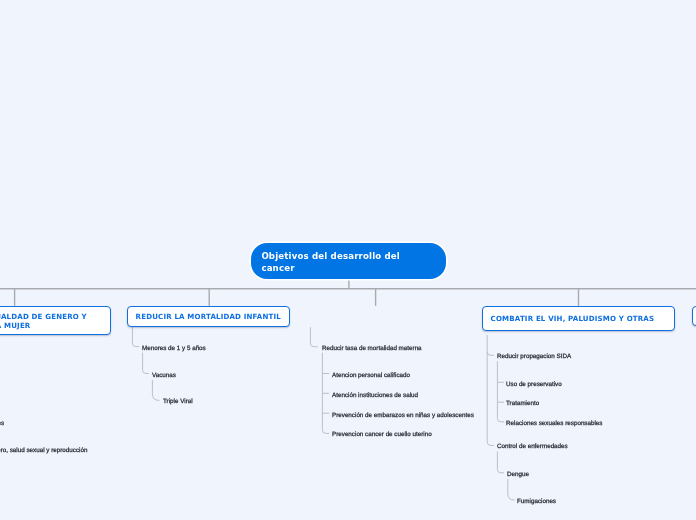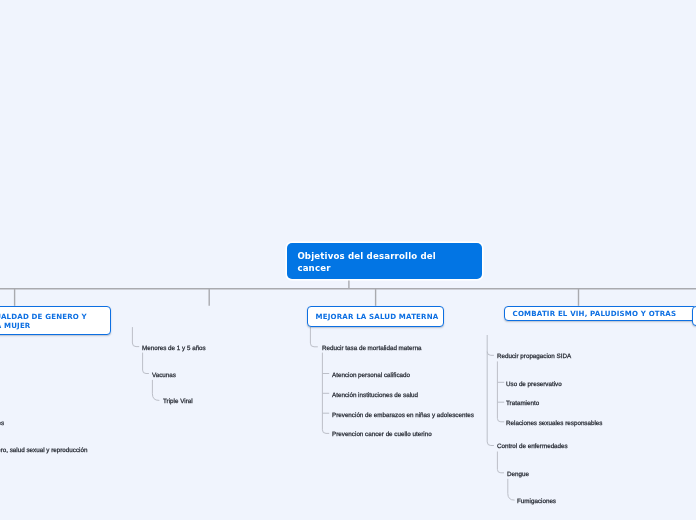--- a/index.html
+++ b/index.html
@@ -2,22 +2,22 @@
 <html><head>
 <meta charset="utf-8">
 <style>
   html,body{margin:0;padding:0;}
   body{width:696px;height:520px;overflow:hidden;background:#f0f4fd;
        font-family:"DejaVu Sans",sans-serif;}
   #canvas{position:absolute;left:0;top:0;width:696px;height:520px;overflow:hidden;}
   svg.lines{position:absolute;left:0;top:0;width:696px;height:520px;}
   .node{position:absolute;box-sizing:border-box;display:flex;flex-direction:column;
         justify-content:center;will-change:transform;}
-  .root{background:#0275e4;border-radius:5px;color:#fff;font-weight:bold;font-size:8.6px;
-        letter-spacing:0.17px;padding:3.3px 10.4px 0 10.4px;box-shadow:0 0 0 1.6px #ffffff;margin-left:36px;}
+  .root{background:#0275e4;border-radius:16px;color:#fff;font-weight:bold;font-size:8.6px;
+        letter-spacing:0.17px;padding:3.3px 10.4px 0 10.4px;box-shadow:0 0 0 1.6px #ffffff;}
   .root span{display:block;line-height:11.3px;white-space:nowrap;}
   .lvl1{background:#fff;border:1.6px solid #0d6fe2;border-radius:4px;color:#0d6fe2;
         font-weight:bold;font-size:7.06px;letter-spacing:0.17px;padding:0 7.6px;
         box-shadow:0 1px 1.6px rgba(40,60,90,0.28);}
   .lvl1 span{display:block;line-height:9.1px;white-space:nowrap;}
   .leaf{position:absolute;font-family:"Liberation Sans",sans-serif;font-size:6.28px;
         color:#272b34;white-space:nowrap;line-height:7px;
         -webkit-text-stroke:0.25px #272b34;will-change:transform;
         -webkit-font-smoothing:antialiased;text-rendering:geometricPrecision;}
 </style>
@@ -58,26 +58,26 @@
   <div class="node root" style="left:251.3px;top:242.8px;width:194.9px;height:35.9px;">
     <span>Objetivos del desarrollo del</span>
     <span>cancer</span>
   </div>
 
   <div class="node lvl1" style="left:-84.8px;top:305.8px;width:195.5px;height:29.2px;padding-left:8.6px;">
     <span>PROMOVER LA IGUALDAD DE GENERO Y</span>
     <span>AUTONOMIA DE LA MUJER</span>
   </div>
 
-
-  <div class="node lvl1" style="left:306.7px;top:305.8px;width:137.4px;height:21.3px;">
-    <span>MEJORAR LA SALUD MATERNA</span>
+  <div class="node lvl1" style="left:127.2px;top:305.8px;width:162.9px;height:21.3px;">
+    <span>REDUCIR LA MORTALIDAD INFANTIL</span>
   </div>
 
-  <div class="node lvl1" style="left:481.9px;top:305.8px;width:192.7px;height:15px;margin-left:22px;">
+
+  <div class="node lvl1" style="left:481.9px;top:305.8px;width:192.7px;height:25px;">
     <span>COMBATIR EL VIH, PALUDISMO Y OTRAS</span>
   </div>
 
   <div class="node lvl1" style="left:691.6px;top:305.8px;width:120px;height:20.1px;"></div>
 
   <div id="leaf-layer">
       <div class="leaf" style="left: -70px; top: 420.2px;">Igualdad de oportunidades</div>
       <div class="leaf" style="left: -52.8px; top: 447px;">Educación de género, salud sexual y reproducción</div>
       <div class="leaf" style="left: 142.4px; top: 344.5px;">Menores de 1 y 5 años</div>
       <div class="leaf" style="left: 151.8px; top: 371.9px;">Vacunas</div>

